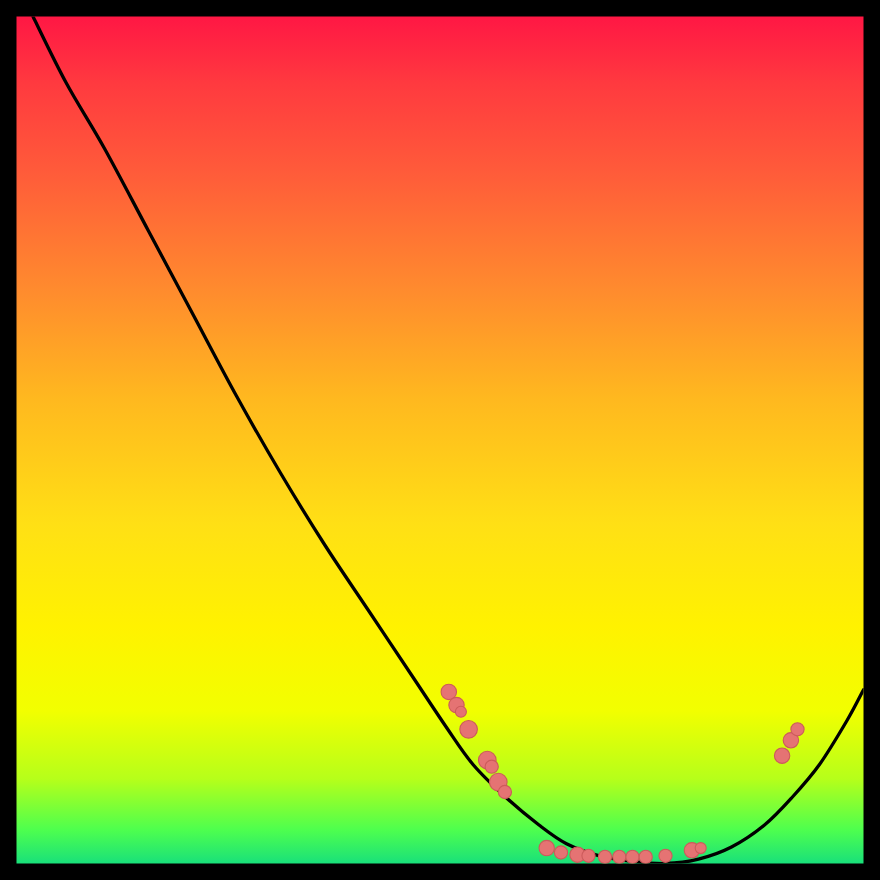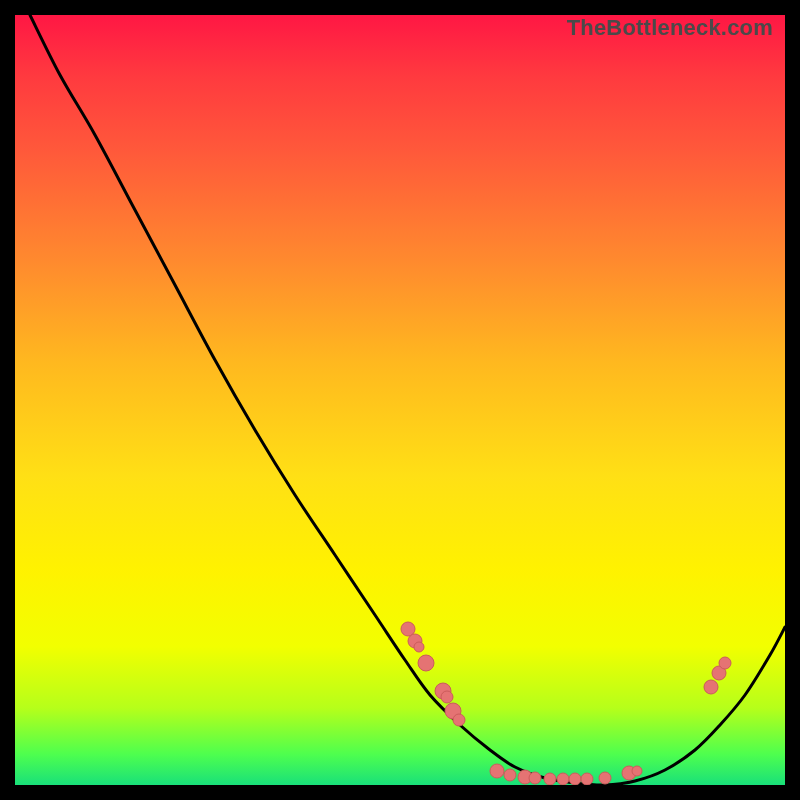--- a/index.html
+++ b/index.html
@@ -57,21 +57,20 @@
     top: 0;
     width: 770px;
     height: 770px;
   }
 </style>
 </head>
 <body>
 
 <div class="frame">
   <div class="plot">
-    <div class="watermark">TheBottleneck.com</div>
 
     <svg class="curve" viewBox="0 0 770 770" preserveAspectRatio="none">
       <path id="curve-path" fill="none" stroke="#000000" stroke-width="3" stroke-linecap="round" stroke-linejoin="round" d="M 15 0 C 20 10 34.166666666666664 40 45 60 C 55.833333333333336 80 67.5 97.5 80 120 C 92.5 142.5 106.66666666666667 170 120 195 C 133.33333333333334 220 146.66666666666666 245 160 270 C 173.33333333333334 295 186.66666666666666 320.8333333333333 200 345 C 213.33333333333334 369.1666666666667 226.66666666666666 392.5 240 415 C 253.33333333333334 437.5 266.6666666666667 459.1666666666667 280 480 C 293.3333333333333 500.8333333333333 306.6666666666667 520 320 540 C 333.3333333333333 560 348.3333333333333 582.5 360 600 C 371.6666666666667 617.5 380.8333333333333 631.6666666666666 390 645 C 399.1666666666667 658.3333333333334 405.8333333333333 669.1666666666666 415 680 C 424.1666666666667 690.8333333333334 435 700.8333333333334 445 710 C 455 719.1666666666666 465.8333333333333 728 475 735 C 484.1666666666667 742 490.8333333333333 747.3333333333334 500 752 C 509.1666666666667 756.6666666666666 520 760.3333333333334 530 763 C 540 765.6666666666666 550 766.8333333333334 560 768 C 570 769.1666666666666 580 770.3333333333334 590 770 C 600 769.6666666666666 610 768.5 620 766 C 630 763.5 640 760.1666666666666 650 755 C 660 749.8333333333334 670.8333333333334 742.5 680 735 C 689.1666666666666 727.5 696.6666666666666 719.1666666666666 705 710 C 713.3333333333334 700.8333333333334 721.6666666666666 691.6666666666666 730 680 C 738.3333333333334 668.3333333333334 748.3333333333334 651.3333333333334 755 640 C 761.6666666666666 628.6666666666666 767.5 616.6666666666666 770 612"></path>
       <g id="dots">
           <circle cx="393" cy="614" r="7" fill="#e57373" stroke="#cc5b5b" stroke-width="1"></circle>
           <circle cx="400" cy="626" r="7" fill="#e57373" stroke="#cc5b5b" stroke-width="1"></circle>
           <circle cx="404" cy="632" r="5" fill="#e57373" stroke="#cc5b5b" stroke-width="1"></circle>
           <circle cx="411" cy="648" r="8" fill="#e57373" stroke="#cc5b5b" stroke-width="1"></circle>
           <circle cx="428" cy="676" r="8" fill="#e57373" stroke="#cc5b5b" stroke-width="1"></circle>
           <circle cx="432" cy="682" r="6" fill="#e57373" stroke="#cc5b5b" stroke-width="1"></circle>

